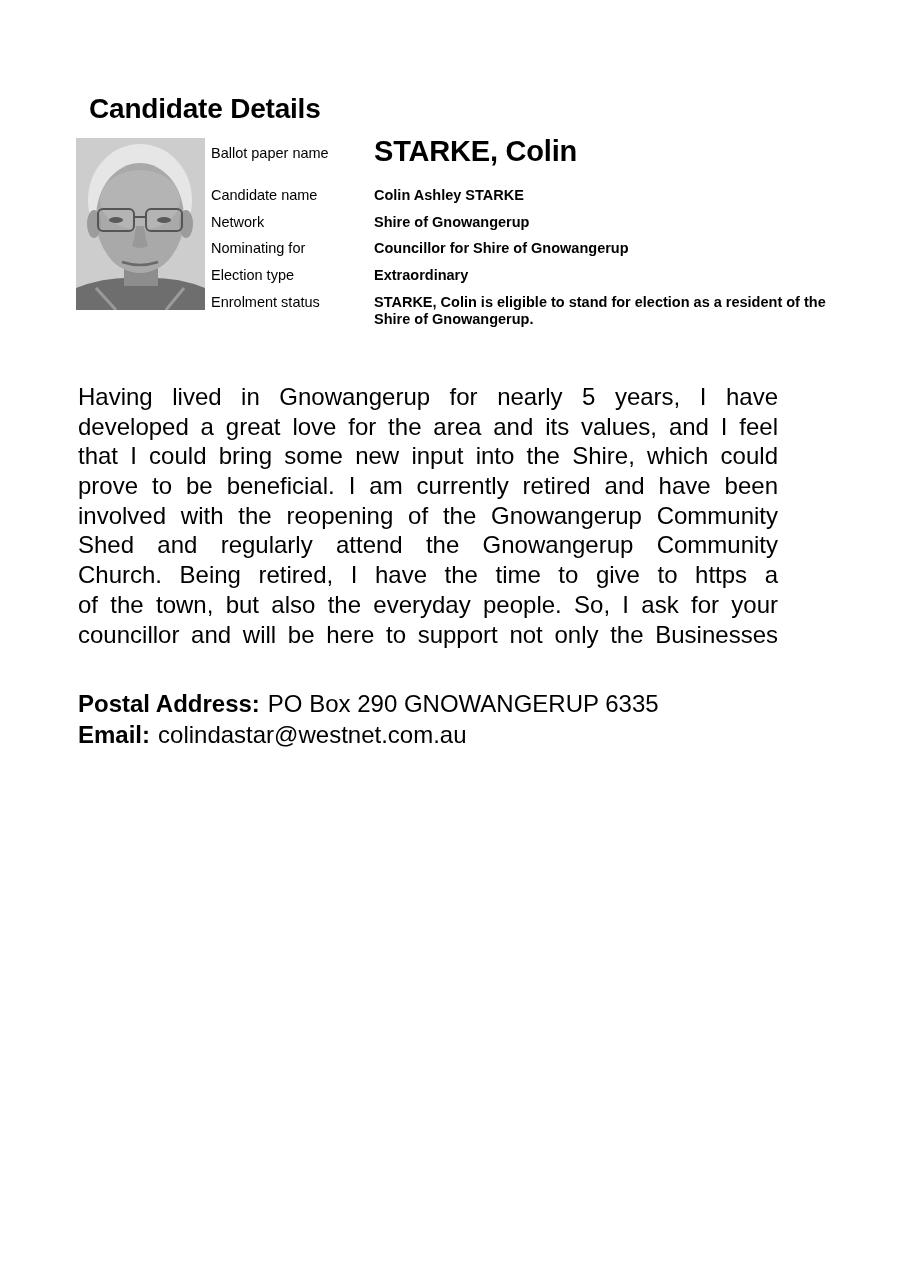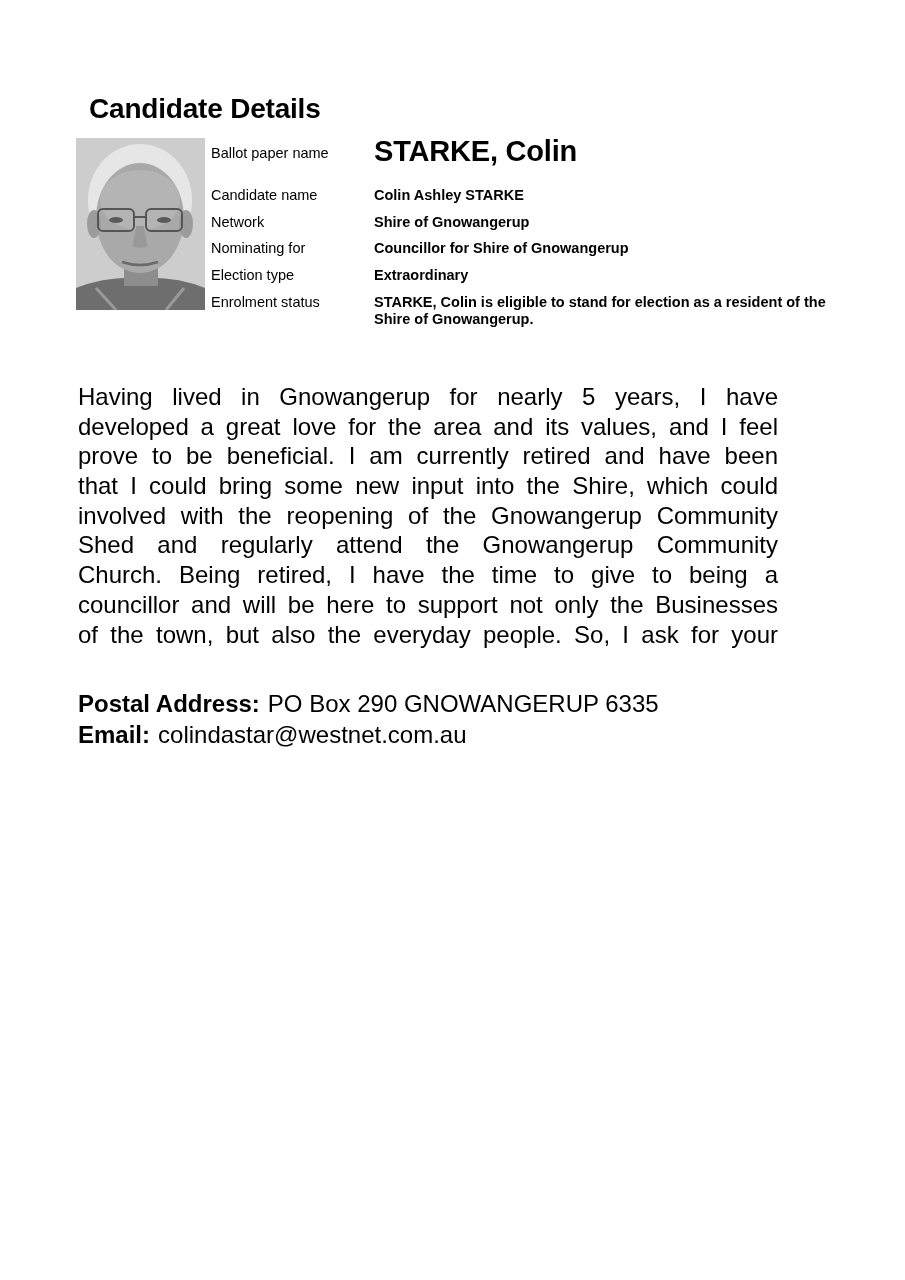--- a/index.html
+++ b/index.html
@@ -153,27 +153,27 @@
   </div>
   <div class="row enrol" style="top:156px;">
     <span class="label">Enrolment status</span>
     <span class="value">STARKE, Colin is eligible to stand for election as a resident of the Shire of Gnowangerup.</span>
   </div>
 </div>
 
 <div class="statement">
   <span class="line">Having lived in Gnowangerup for nearly 5 years, I have</span>
   <span class="line">developed a great love for the area and its values, and I feel</span>
+  <span class="line">that I could bring some new input into the Shire, which could</span>
   <span class="line">prove to be beneficial. I am currently retired and have been</span>
-  <span class="line">that I could bring some new input into the Shire, which could</span>
   <span class="line">involved with the reopening of the Gnowangerup Community</span>
   <span class="line">Shed and regularly attend the Gnowangerup Community</span>
-  <span class="line">Church. Being retired, I have the time to give to being a</span>
+  <span class="line">Church. Being retired, I have the time to give to https a</span>
+  <span class="line">of the town, but also the everyday people. So, I ask for your</span>
   <span class="line">councillor and will be here to support not only the Businesses</span>
-  <span class="line">of the town, but also the everyday people. So, I ask for your</span>
 </div>
 
 <div class="contact">
   <div class="c-row">
     <span class="c-label">Postal Address:</span><span class="c-value">PO Box 290 GNOWANGERUP 6335</span>
   </div>
   <div class="c-row">
     <span class="c-label">Email:</span><span class="c-value">colindastar@westnet.com.au</span>
   </div>
 </div>

